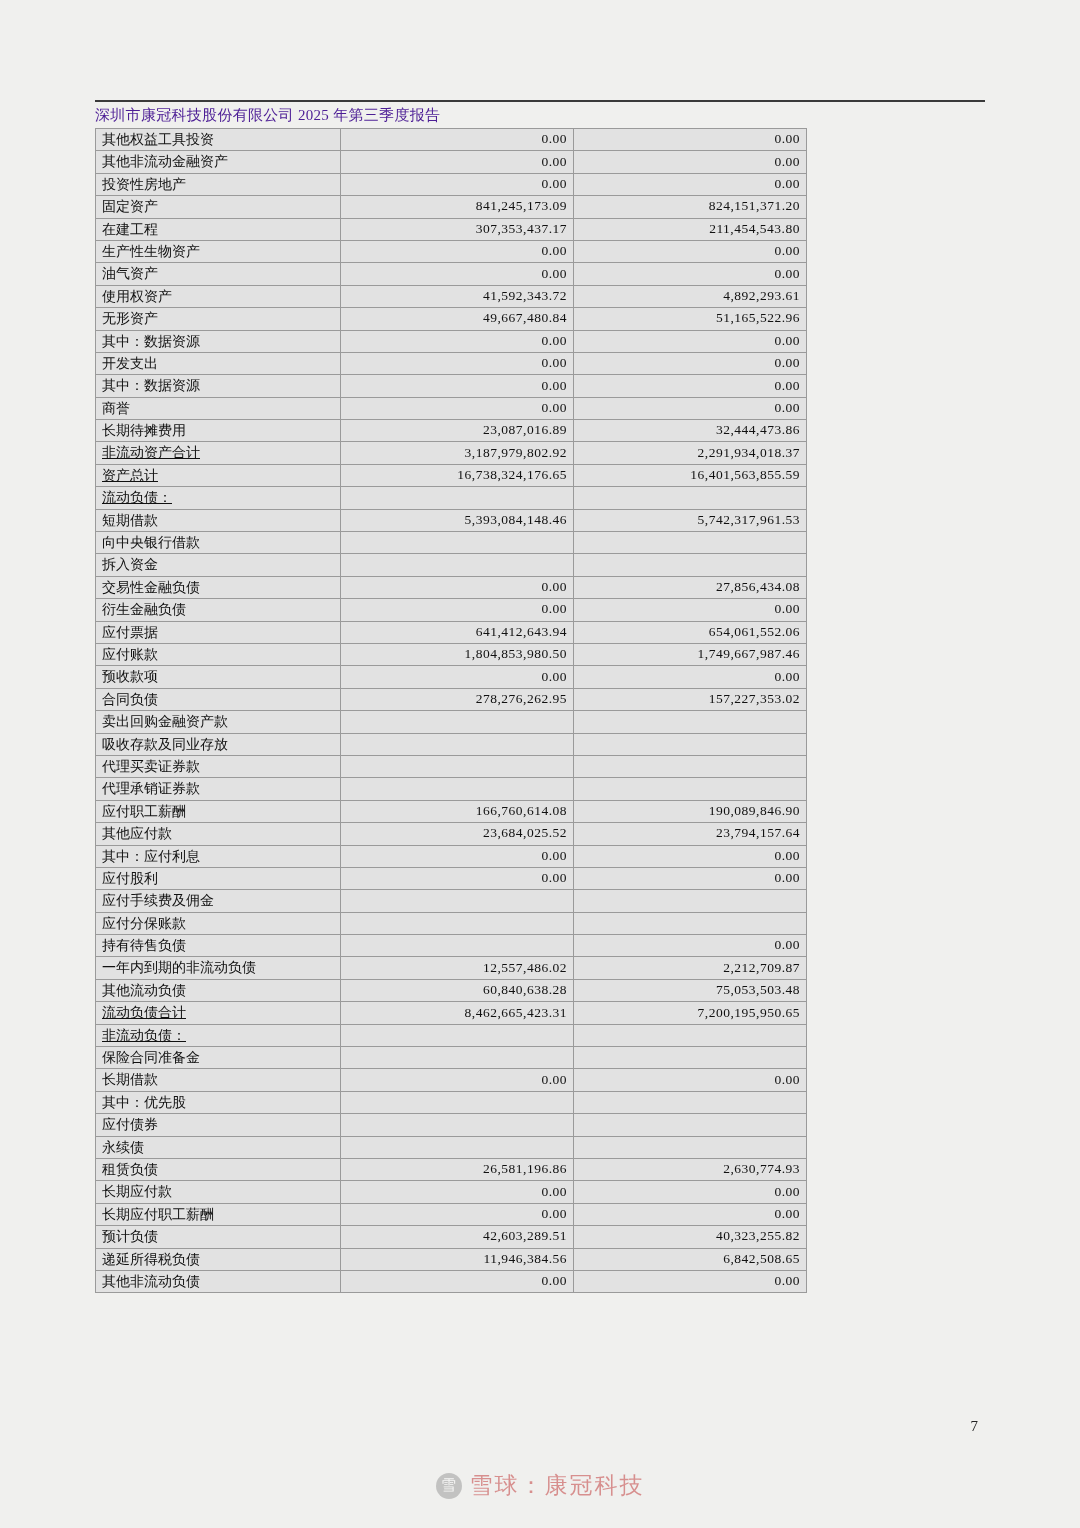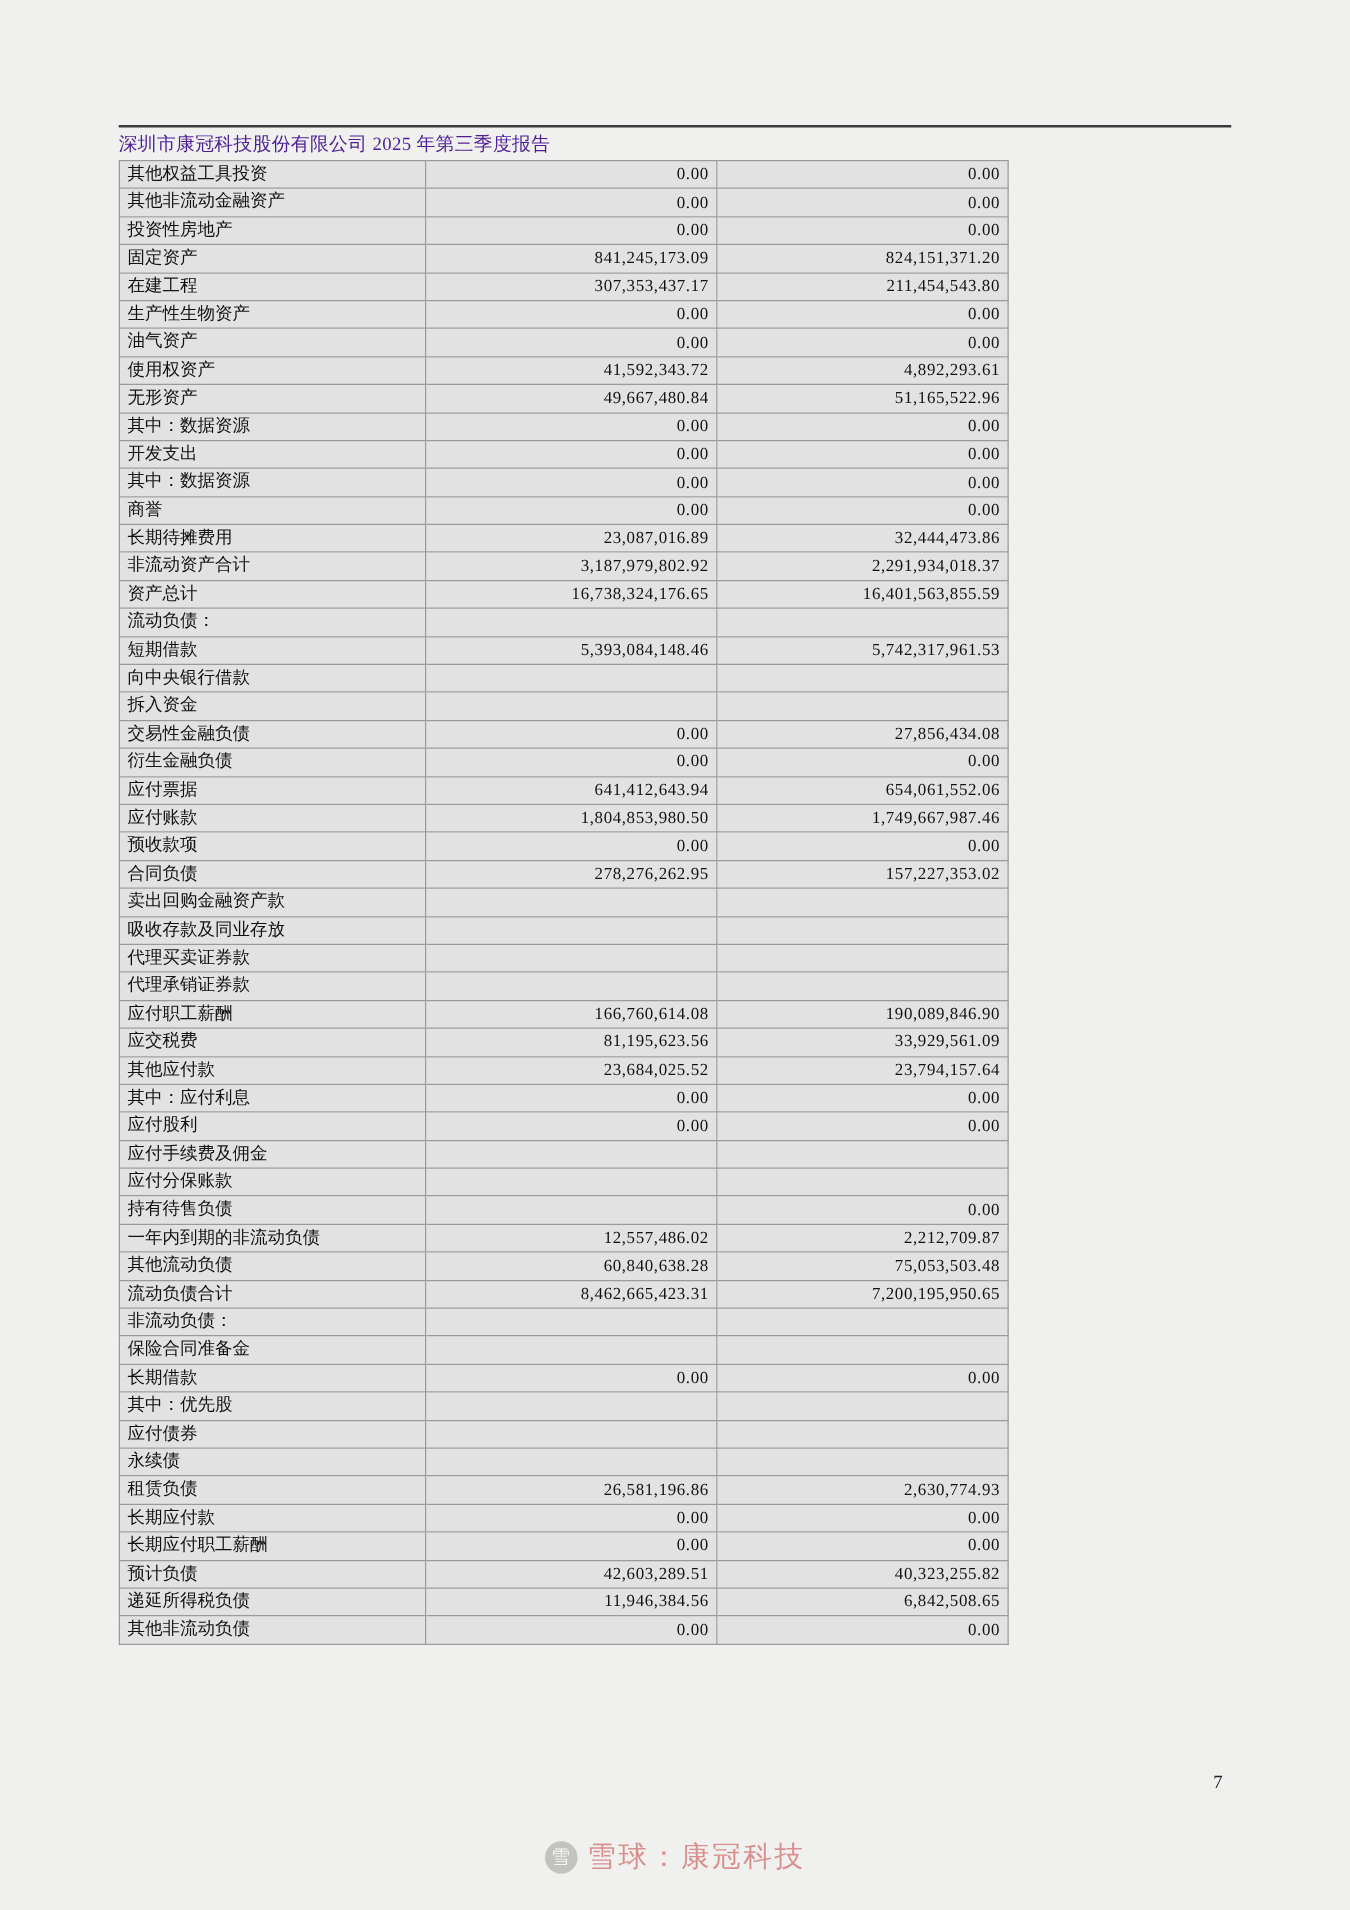--- a/index.html
+++ b/index.html
@@ -66,21 +66,21 @@
     font-size: 14px;
   }
   td.num {
     width: 296px;
     text-align: right;
     font-family: "Liberation Serif", "DejaVu Serif", serif;
     font-size: 13.5px;
     letter-spacing: 0.5px;
     padding-right: 10px;
   }
-  .ind0 { padding-left: 16px; }
+  .ind0 { padding-left: 16px; text-decoration: underline; }
   .ind1 { padding-left: 30px; }
   .ind2 { padding-left: 44px; }
   .ind3 { padding-left: 76px; }
   .pagenum {
     position: absolute;
     left: 0;
     top: 1418px;
     width: 978px;
     text-align: right;
     font-size: 15px;
@@ -277,25 +277,20 @@
             <td class="label ind1">代理承销证券款</td>
             <td class="num"></td>
             <td class="num"></td>
           </tr>
           <tr>
             <td class="label ind1">应付职工薪酬</td>
             <td class="num">166,760,614.08</td>
             <td class="num">190,089,846.90</td>
           </tr>
           <tr>
-            <td class="label ind1">应交税费</td>
-            <td class="num">81,195,623.56</td>
-            <td class="num">33,929,561.09</td>
-          </tr>
-          <tr>
             <td class="label ind1">其他应付款</td>
             <td class="num">23,684,025.52</td>
             <td class="num">23,794,157.64</td>
           </tr>
           <tr>
             <td class="label ind2">其中：应付利息</td>
             <td class="num">0.00</td>
             <td class="num">0.00</td>
           </tr>
           <tr>

